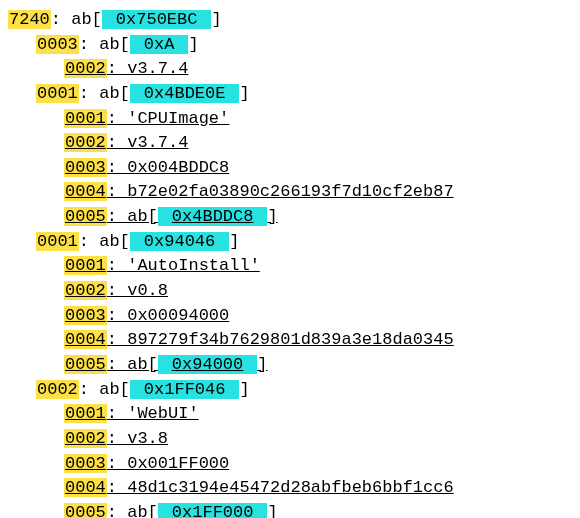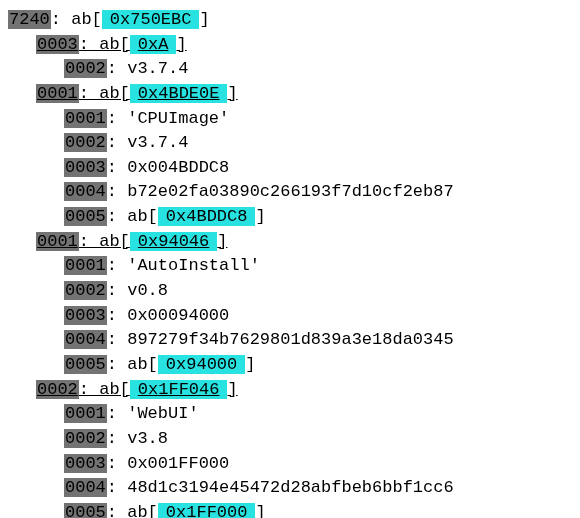--- a/index.html
+++ b/index.html
@@ -9,31 +9,31 @@
       font-size: 17px;
       line-height: 1.45;
       background: #ffffff;
       color: #000000;
       white-space: nowrap;
     }
     .row {
       display: block;
     }
     .indent-0 { padding-left: 0px; }
-    .indent-1 { padding-left: 28px; text-decoration: underline; }
-    .indent-2 { padding-left: 56px; }
+    .indent-1 { padding-left: 28px; }
+    .indent-2 { padding-left: 56px; text-decoration: underline; }
     .hl-green {
-      background: #737373;
+      background: #fde047;
       color: #000000;
       padding: 0 1px;
     }
     .hl-cyan {
       background: #28e1e1;
       color: #000000;
-      padding: 0 8px;
+      padding: 0 14px;
     }
   </style>
 </head>
 <body>
 
 <div class="row indent-0">
   <span class="hl-green">7240</span><span>: ab[</span><span class="hl-cyan">0x750EBC</span><span>]</span>
 </div>
 
 <div class="row indent-1">

